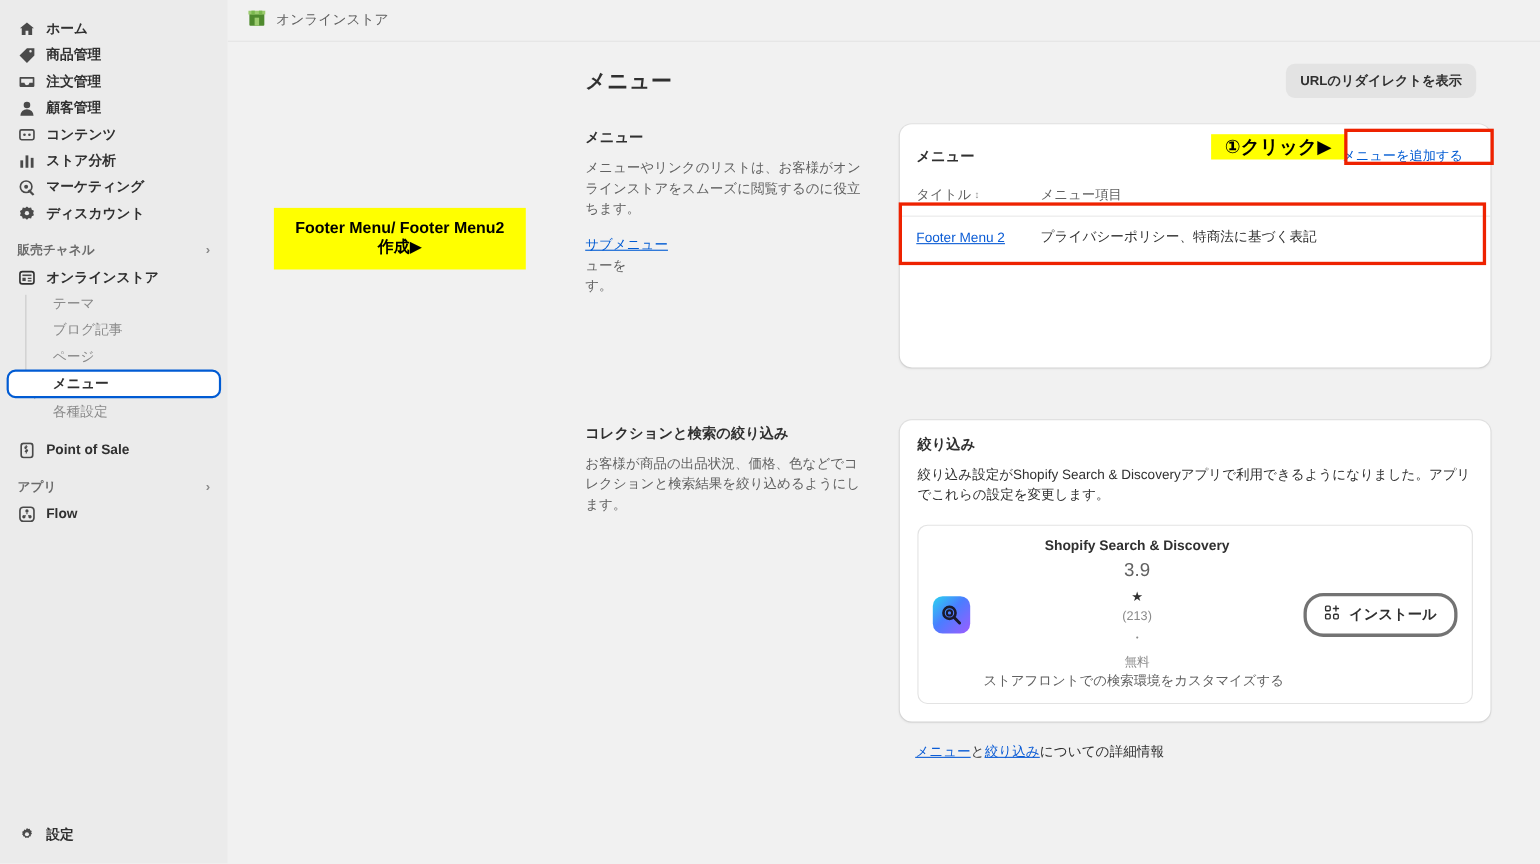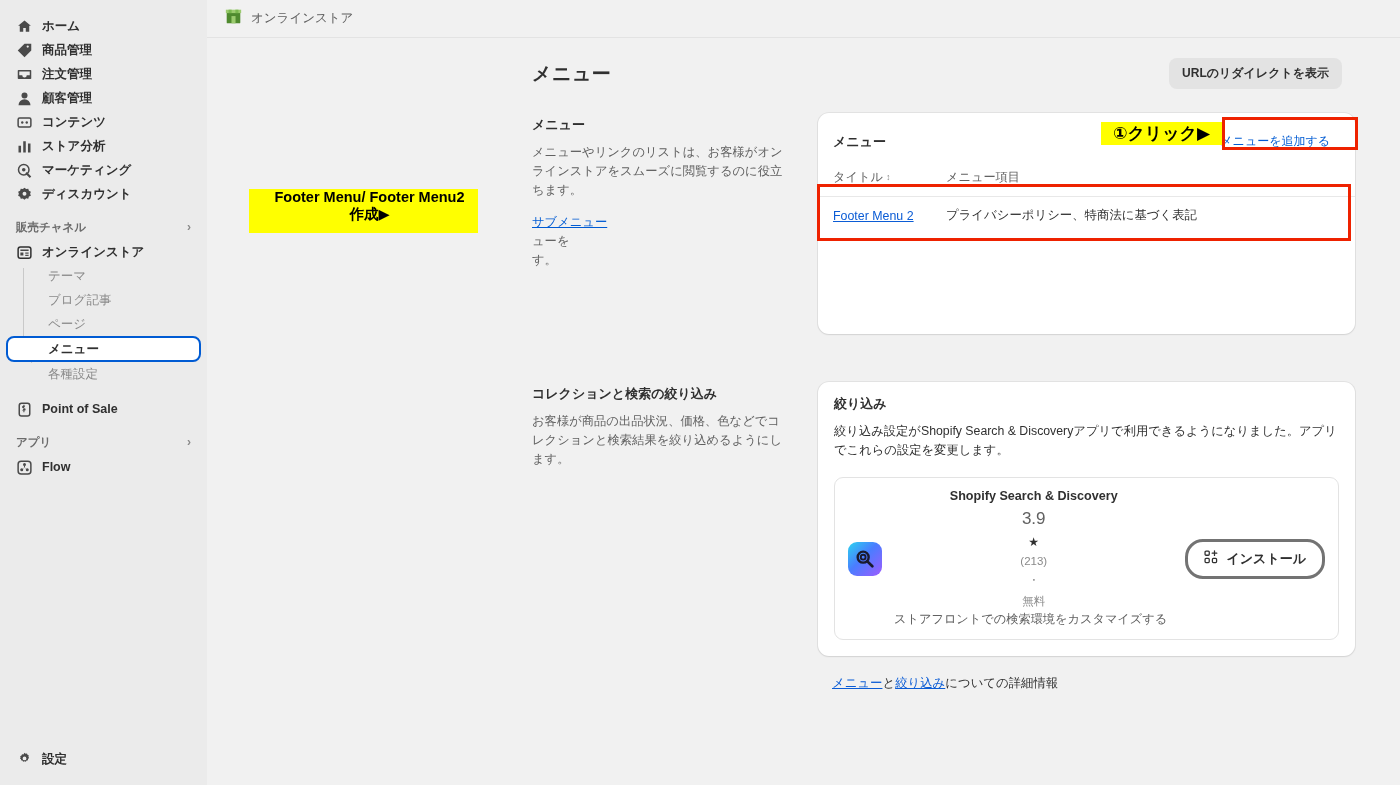--- a/index.html
+++ b/index.html
@@ -129,22 +129,22 @@
   .tbl-row .c1 { width: 113px; flex: 0 0 113px; }
   .tbl-row .c1 a { color: #0b5cd5; text-decoration: underline; cursor: pointer; }
   .tbl-body-pad { height: 100px; }
 
   
   .ann-red {
     position: absolute; border: 3px solid #ee2200; pointer-events: none; z-index: 6;
   }
   .ann-yellow {
     position: absolute; background: #ffff00; z-index: 5;
-    display: flex; align-items: center; 
-    font-weight: 700; color: #000; line-height: 1.16; padding-left: 12px;
+    display: flex; align-items: center; justify-content: center;
+    font-weight: 700; color: #000; line-height: 1.16;
   }
 
   
   .filter-card-body { padding: 13px 16px 16px 16px; }
   .filter-card-body h3 { font-size: 13px; font-weight: 700; color: #303030; margin-bottom: 9px; }
   .filter-card-body p { font-size: 12.3px; line-height: 19px; color: #303030; }
 
   .app-box {
     margin-top: 17px; border: 1px solid #e3e3e3; border-radius: 9px;
     padding: 11px 13px; display: flex; align-items: center; gap: 12px;
@@ -388,21 +388,21 @@
           </div>
           <div class="tbl-body-pad"></div>
 
           <div class="ann-red" style="left:404px; top:4px; width:136px; height:33px;"></div>
           <div class="ann-red" style="left:-1px; top:71px; width:534px; height:57px;"></div>
           <div class="ann-yellow" style="left:283px; top:9px; width:122px; height:23px; font-size:17px;">
             <span>①クリック▶</span>
           </div>
         </div>
 
-        <div class="ann-yellow" style="left:42px; top:76px; width:229px; height:44px; font-size:14.5px; flex-direction:column; text-align:center;">
+        <div class="ann-yellow" style="left:42px; top:76px; width:229px; height:56px; font-size:14.5px; flex-direction:column; text-align:center;">
           <span>Footer Menu/ Footer Menu2</span>
           <span>作成▶</span>
         </div>
       </div>
 
       <div class="section" style="margin-top:48px;">
         <div class="sec-desc">
           <h3>コレクションと検索の絞り込み</h3>
           <p>お客様が商品の出品状況、価格、色などでコレクションと検索結果を絞り込めるようにします。</p>
         </div>

